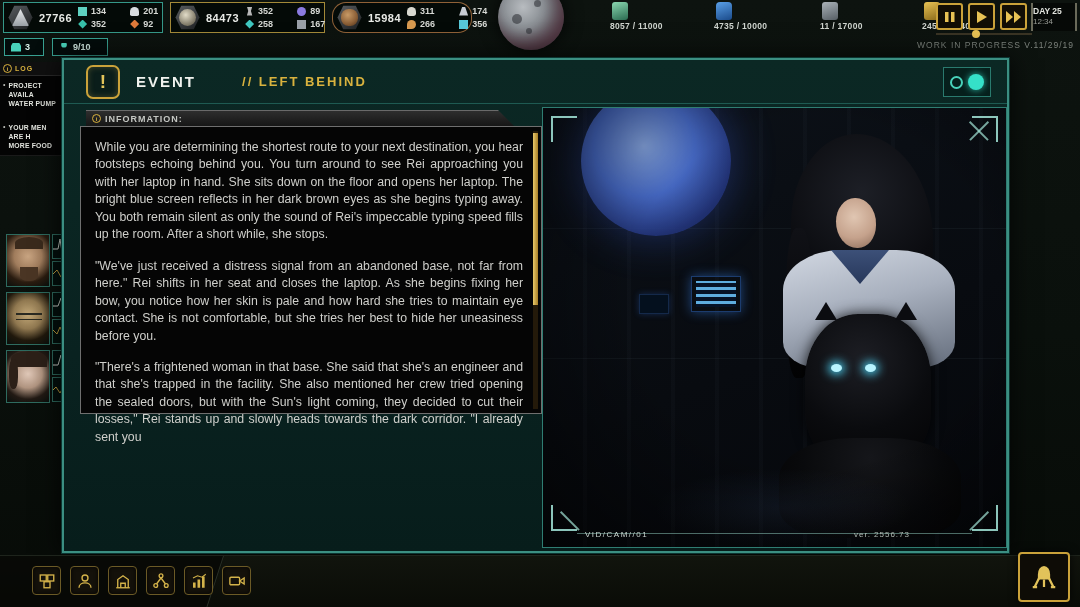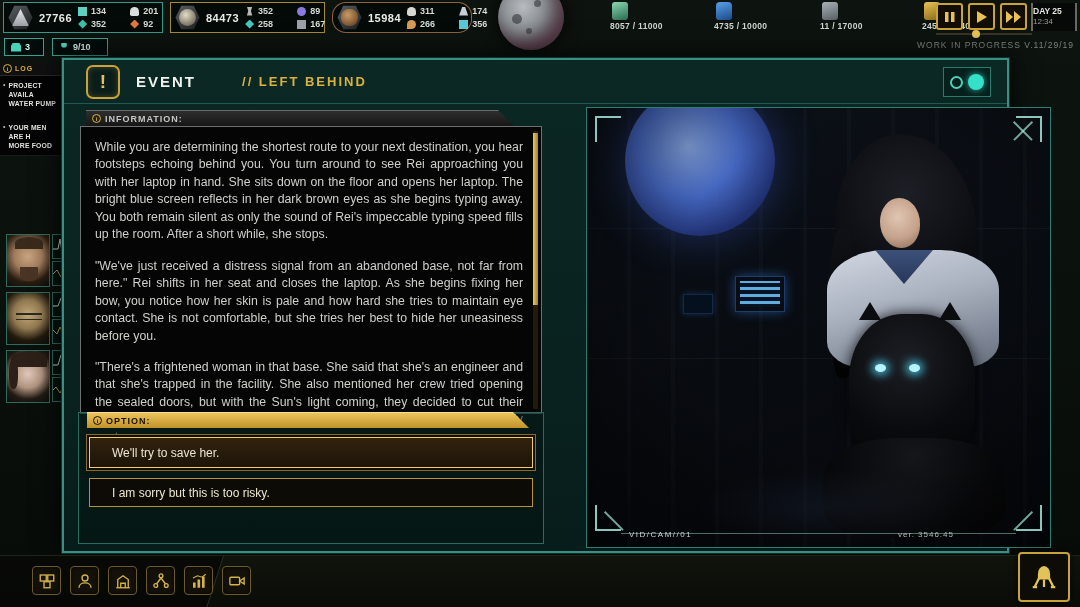--- a/index.html
+++ b/index.html
@@ -95,21 +95,21 @@
   .tab-opt span{color:#191104;font-size:9px;font-weight:bold;letter-spacing:1px;}
   .i-ic-dark{width:9px;height:9px;border-radius:50%;border:1px solid #191104;color:#191104;font-size:6px;
     font-weight:bold;text-align:center;line-height:8px;flex:none;font-style:normal;}
   .optbtn{position:absolute;left:10px;width:444px;display:flex;align-items:center;padding-left:22px;
     color:#ece6d2;font-size:12px;cursor:pointer;}
   .opt1{top:24px;height:31px;background:linear-gradient(180deg,#32230e,#1d1408);
     border:1px solid #f0cf6a;box-shadow:0 0 0 2px #120d04,0 0 0 3px #8a6d24;}
   .opt2{top:65px;height:29px;background:rgba(14,9,3,.85);border:1px solid #b89134;}
   
   .imgpanel{position:absolute;left:478px;top:47px;width:465px;height:441px;border:1px solid #2f7d72;
-    overflow:hidden;background:linear-gradient(160deg,#0c1118 0%,#080b10 55%,#05070b 100%);margin-left:44px;}
+    overflow:hidden;background:linear-gradient(160deg,#0c1118 0%,#080b10 55%,#05070b 100%);}
   .stripes{position:absolute;inset:0;opacity:.55;
     background:repeating-linear-gradient(90deg,transparent 0 40px,rgba(130,150,175,.06) 40px 44px);}
   .hline{position:absolute;left:0;right:0;height:1px;background:rgba(130,150,175,.07);}
   .planet{position:absolute;left:38px;top:-22px;width:150px;height:150px;border-radius:50%;
     background:radial-gradient(circle at 42% 40%,#8fb0ee 0%,#4a6fd0 40%,#23357c 72%,#101a42 100%);
     box-shadow:0 0 46px rgba(56,90,200,.5);opacity:.9;}
   .screenlit{position:absolute;left:148px;top:168px;width:50px;height:36px;background:#061226;
     border:1px solid #1c3c6e;box-shadow:0 0 12px rgba(60,140,255,.45);
     background-image:repeating-linear-gradient(0deg,rgba(110,200,255,.85) 0 3px,transparent 3px 7px);
     background-clip:content-box;padding:4px;}
@@ -385,28 +385,20 @@
     </div>
     <div class="textbox">
       <p>While you are determining the shortest route to your next destination, you hear footsteps echoing behind you. You turn around to see Rei approaching you with her laptop in hand. She sits down on the floor and opens her laptop. The bright blue screen reflects in her dark brown eyes as she begins typing away. You both remain silent as only the sound of Rei's impeccable typing speed fills up the room. After a short while, she stops.</p>
       <p>"We've just received a distress signal from an abandoned base, not far from here." Rei shifts in her seat and closes the laptop. As she begins fixing her bow, you notice how her skin is pale and how hard she tries to maintain eye contact. She is not comfortable, but she tries her best to hide her uneasiness before you.</p>
       <p>"There's a frightened woman in that base. She said that she's an engineer and that she's trapped in the facility. She also mentioned her crew tried opening the sealed doors, but with the Sun's light coming, they decided to cut their losses," Rei stands up and slowly heads towards the dark corridor. "I already sent you</p>
       <div class="scrollbar">
         <div class="scroll-thumb"></div>
       </div>
     </div>
 
-    <div class="optbox">
-      <div class="tab tab-opt">
-        <i class="i-ic-dark">i</i>
-        <span>OPTION:</span>
-      </div>
-      <div class="optbtn opt1">We'll try to save her.</div>
-      <div class="optbtn opt2">I am sorry but this is too risky.</div>
-    </div>
 
     <div class="imgpanel">
       <div class="stripes"></div>
       <div class="hline" style="top:120px;"></div>
       <div class="hline" style="top:250px;"></div>
       <div class="planet"></div>
       <div class="screenlit"></div>
       <div class="screenlit2"></div>
       <div class="hair"></div>
       <div class="hairlock"></div>
@@ -424,21 +416,21 @@
       <div class="cbr tl"></div>
       <div class="cbr tr"></div>
       <div class="cbr bl"></div>
       <div class="cbr br"></div>
       <div class="diag" style="right:14px;top:22px;transform:rotate(45deg);"></div>
       <div class="diag" style="right:14px;top:22px;transform:rotate(-45deg);"></div>
       <div class="diag" style="left:14px;bottom:26px;transform:rotate(45deg);"></div>
       <div class="diag" style="right:14px;bottom:26px;transform:rotate(-45deg);"></div>
       <div class="botline"></div>
       <div class="cam-label">VID/CAM//01</div>
-      <div class="ver-label">ver. 3546.45</div>
+      <div class="ver-label">ver. 2556.73</div>
     </div>
   </div>
 
   <div class="botbar">
     <div class="toolstrip"></div>
     <div class="toolrow">
       <div class="toolbtn">
         <svg width="18" height="18" viewBox="0 0 24 24">
             <g fill="none" stroke="#d4b34a" stroke-width="1.8">
               <rect x="3" y="4" width="8" height="8"></rect>

